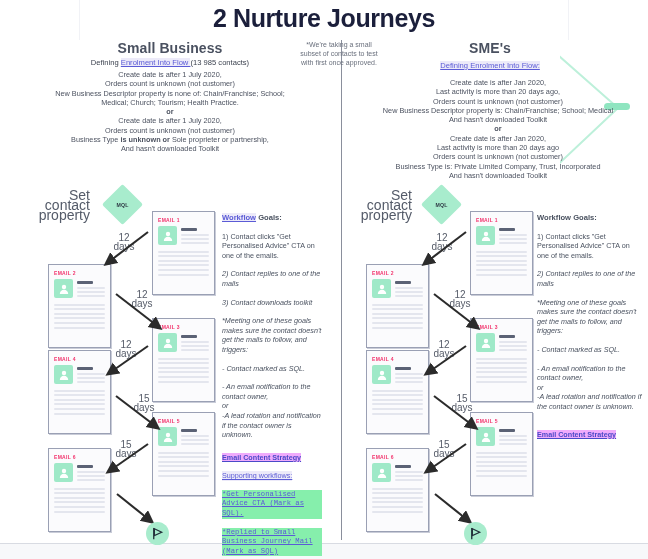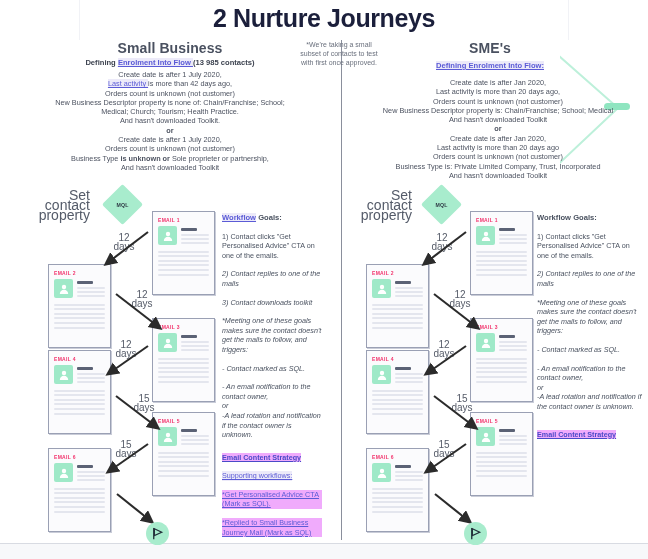--- a/index.html
+++ b/index.html
@@ -43,21 +43,21 @@
   .chevron{position:absolute;right:-6px;top:46px;width:70px;height:130px;}
 
   
   .col-head{
     position:absolute;text-align:center;
   }
   .col-head .ch-title{
     font-size:14px;font-weight:bold;color:#4a5160;letter-spacing:0.1px;
   }
   .col-head .ch-sub{
-    font-size:7.6px;font-weight:bold;color:#3d4350;margin-top:2px;
+    font-size:7.6px;font-weight:normal;color:#3d4350;margin-top:2px;
   }
   .u-link{
     text-decoration:underline;color:#5b5bd6;background:#eceaf9;
   }
 
   
   .criteria{
     position:absolute;text-align:center;
     font-size:7.3px;line-height:9.3px;color:#4c5260;
   }
@@ -133,21 +133,21 @@
   .goals p{margin:0 0 9px 0;}
   .goals .ital{font-style:italic;}
   .goals .ecs{
     font-weight:bold;text-decoration:underline;color:#4a4ac8;background:#f0abfc;
     display:inline-block;margin-top:4px;
   }
   .goals .sw{
     text-decoration:underline;color:#5b5bd6;background:#eceaf9;display:inline-block;
   }
   .goals .swlink{
-    text-decoration:underline;color:#5b5bd6;background:#f0abfc;display:inline-block;
+    text-decoration:underline;color:#5b5bd6;background:#86efac;display:inline-block;font-family:Liberation Mono, monospace;
   }
 </style>
 </head>
 <body>
 
 <div class="canvas">
 
   <div class="guide" style="left:79px;"></div>
   <div class="guide" style="left:568px;"></div>
 
@@ -164,25 +164,23 @@
 
   <div class="center-note">*We're taking a small subset of contacts to test with first once approved.</div>
 
   <div class="col-head" style="left:40px;top:40px;width:260px;">
     <div class="ch-title">Small Business</div>
     <div class="ch-sub"><span>Defining </span><span class="u-link">Enrolment Into Flow </span><span>(13 985 contacts)</span></div>
   </div>
 
   <div class="criteria" style="left:24px;top:70px;width:292px;">
     <div>Create date is after 1 July 2020,</div>
-    <div><span class="u-link">Last activity </span><span>is more than 42 days ago,</span></div>
     <div>Orders count is unknown (not customer)</div>
     <div>New Business Descriptor property is none of: Chain/Franchise; School;</div>
     <div>Medical; Church; Tourism; Health Practice.</div>
-    <div>And hasn't downloaded Toolkit.</div>
     <div class="or">or</div>
     <div>Create date is after 1 July 2020,</div>
     <div>Orders count is unknown (not customer)</div>
     <div>Business Type <b>is unknown or</b> Sole proprieter or partnership,</div>
     <div>And hasn't downloaded Toolkit</div>
   </div>
 
   <div class="setprop" style="left:26px;top:190px;width:64px;">Set contact property</div>
   <div class="mql" style="left:108px;top:190px;"></div>
   <div class="mql-label" style="left:108px;top:190px;">MQL</div>

